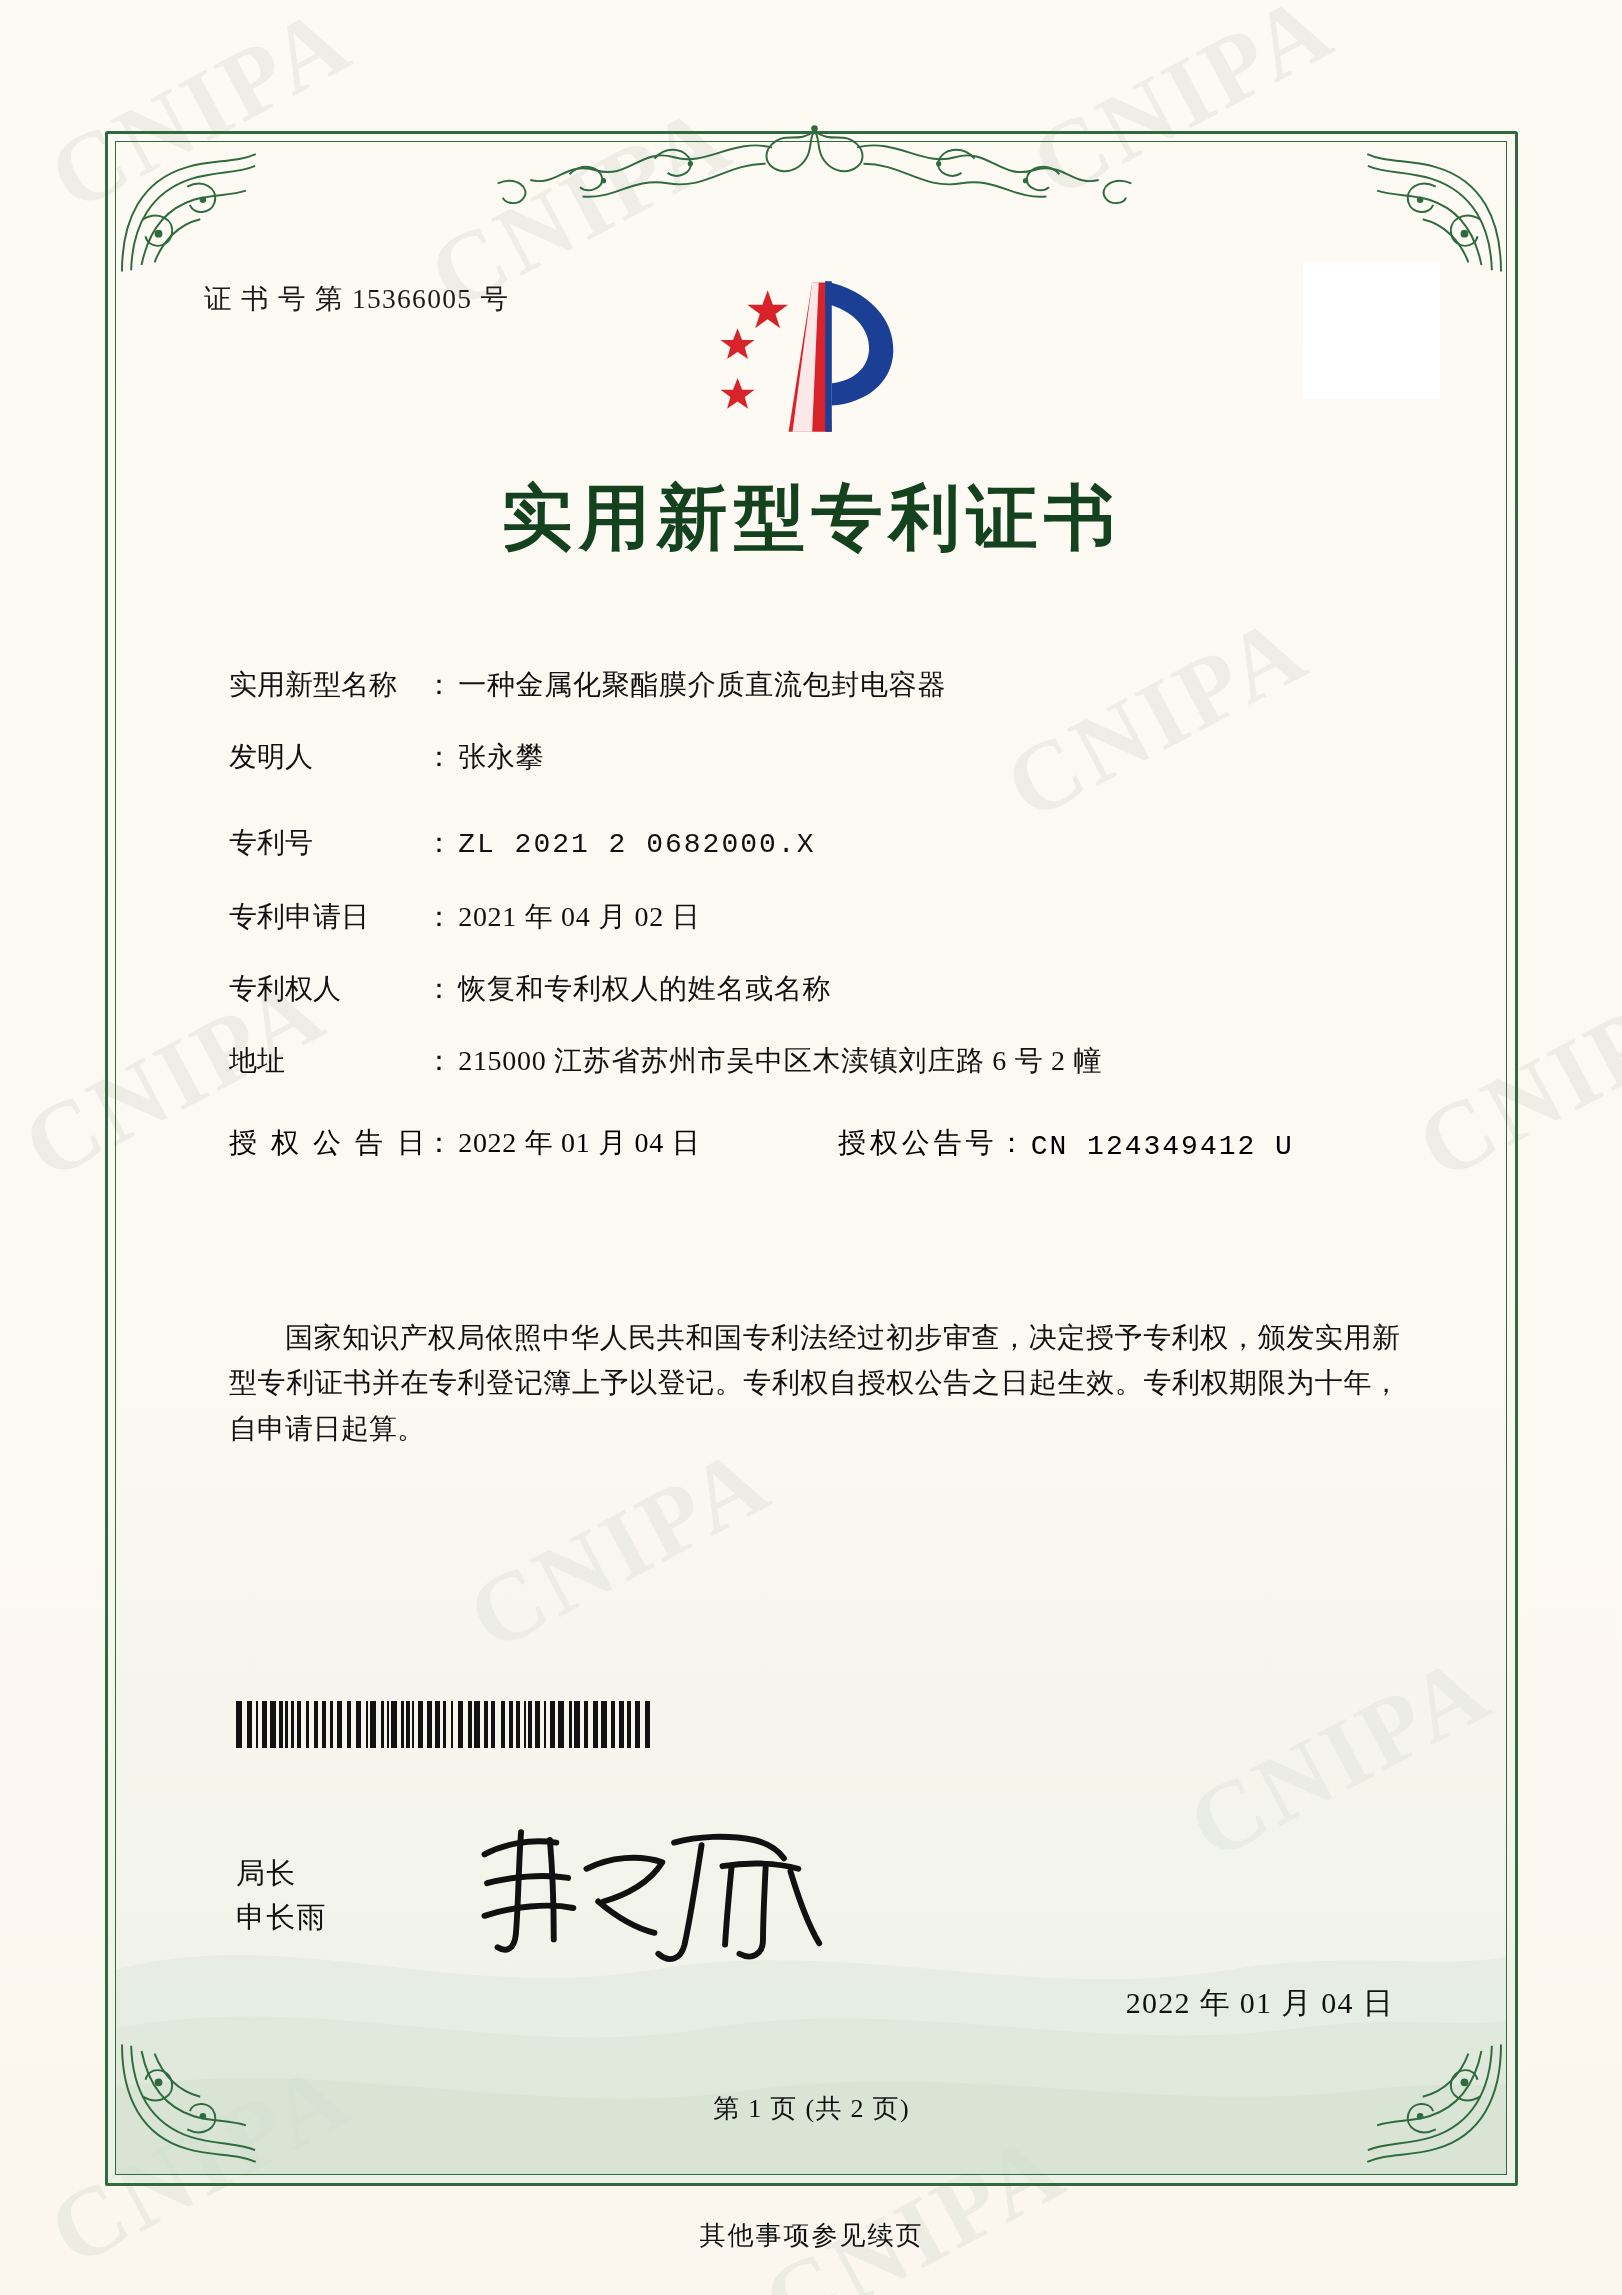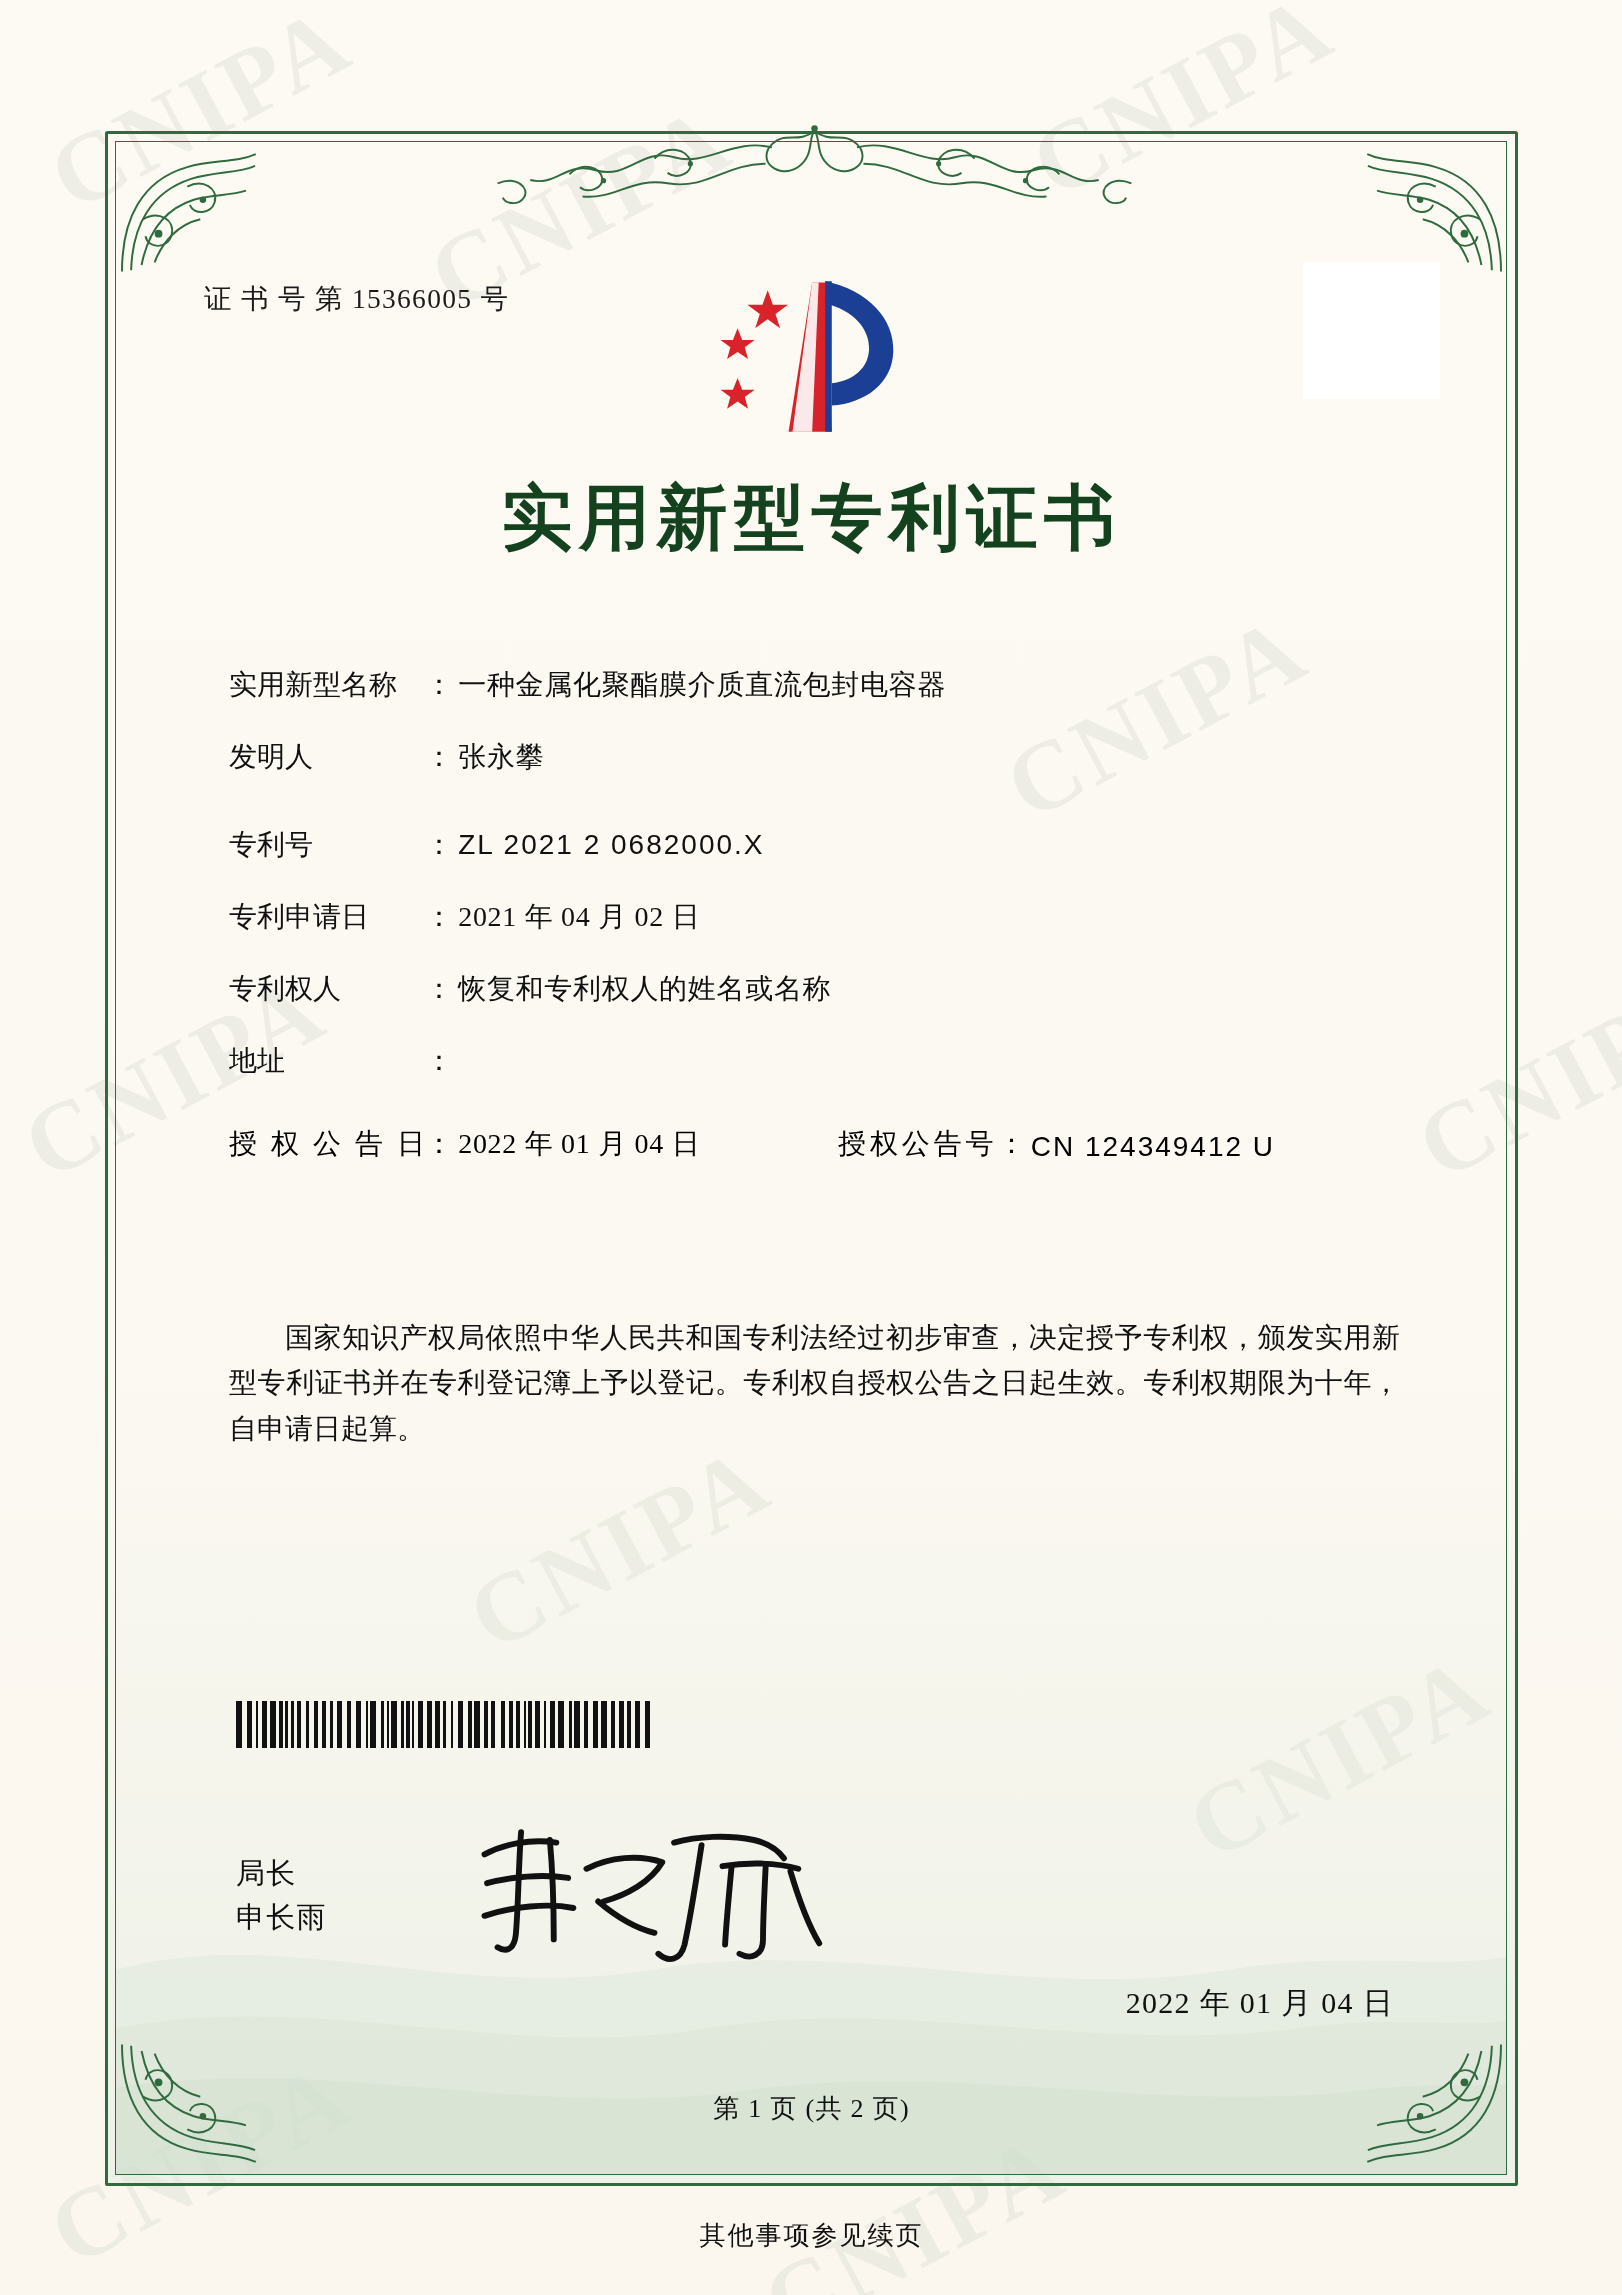--- a/index.html
+++ b/index.html
@@ -178,21 +178,21 @@
     flex: 0 0 196px;
     text-align: justify;
     text-align-last: justify;
     letter-spacing: 0px;
     font-family: Liberation Serif, serif;
   }
   .lbl::after { content: ""; display: inline-block; width: 100%; }
   .colon { flex: 0 0 auto; margin-right: 5.2px; }
   .val { flex: 1 1 auto; letter-spacing: 0.7px; }
   .val.mono {
-    font-family: Liberation Sans, sans-serif;
+    font-family: Liberation Mono, monospace;
     letter-spacing: 2px;
     margin-top: 16px;
   }
 
   .row-split { display: flex; align-items: baseline; font-size: 28px; margin-bottom: 37px; }
   .split-left { display: flex; align-items: baseline; width: 609px; flex: 0 0 609px; }
   .split-right { display: flex; align-items: flex-end; }
   .split-right .lbl2 { letter-spacing: 3.9px; }
 
   
@@ -441,20 +441,21 @@
 
     <div class="row">
       <span class="lbl">专利权人</span>
       <span class="colon">：</span>
       <span class="val">恢复和专利权人的姓名或名称</span>
     </div>
 
     <div class="row">
       <span class="lbl">地址</span>
       <span class="colon">：</span>
+      <span class="val">215000 江苏省苏州市吴中区木渎镇刘庄路 6 号 2 幢</span>
     </div>
 
     <div class="row-split">
       <span class="split-left">
         <span class="lbl">授权公告日</span>
         <span class="colon">：</span>
         <span class="val">2022 年 01 月 04 日</span>
       </span>
       <span class="split-right">
         <span class="lbl2">授权公告号</span>

